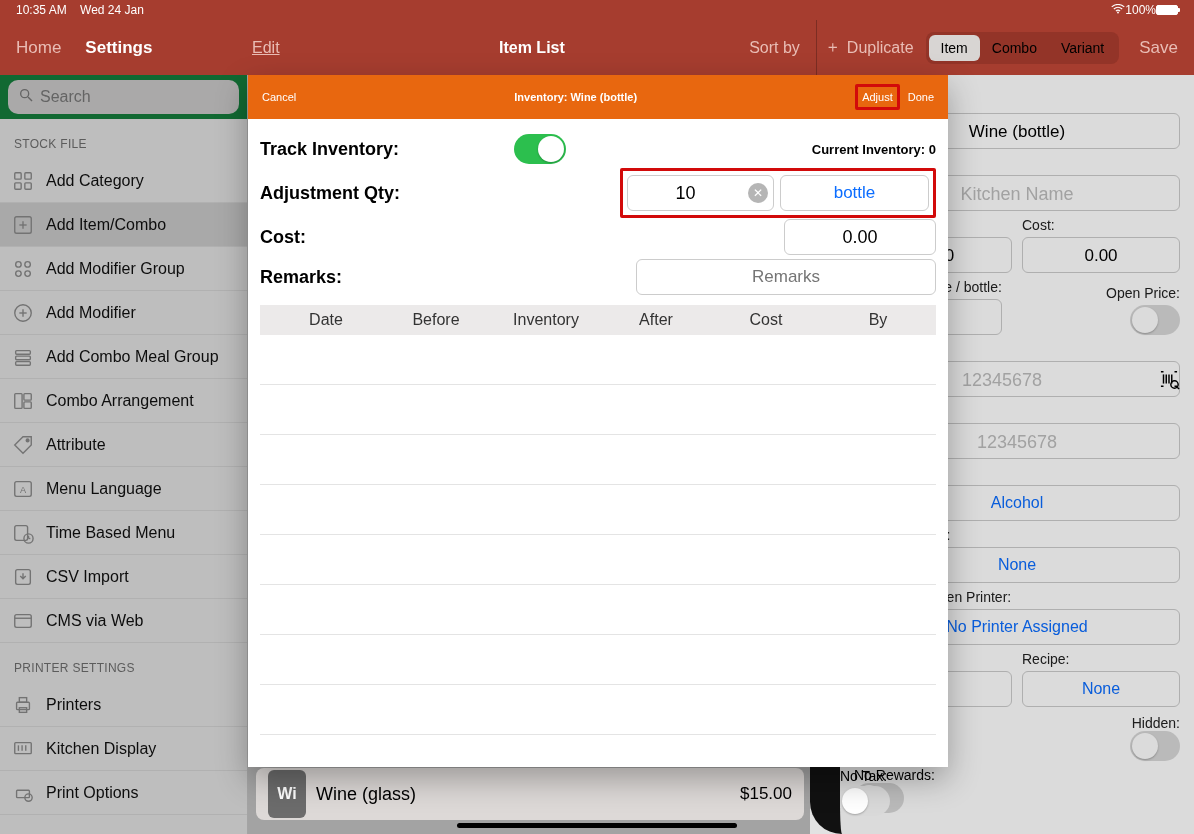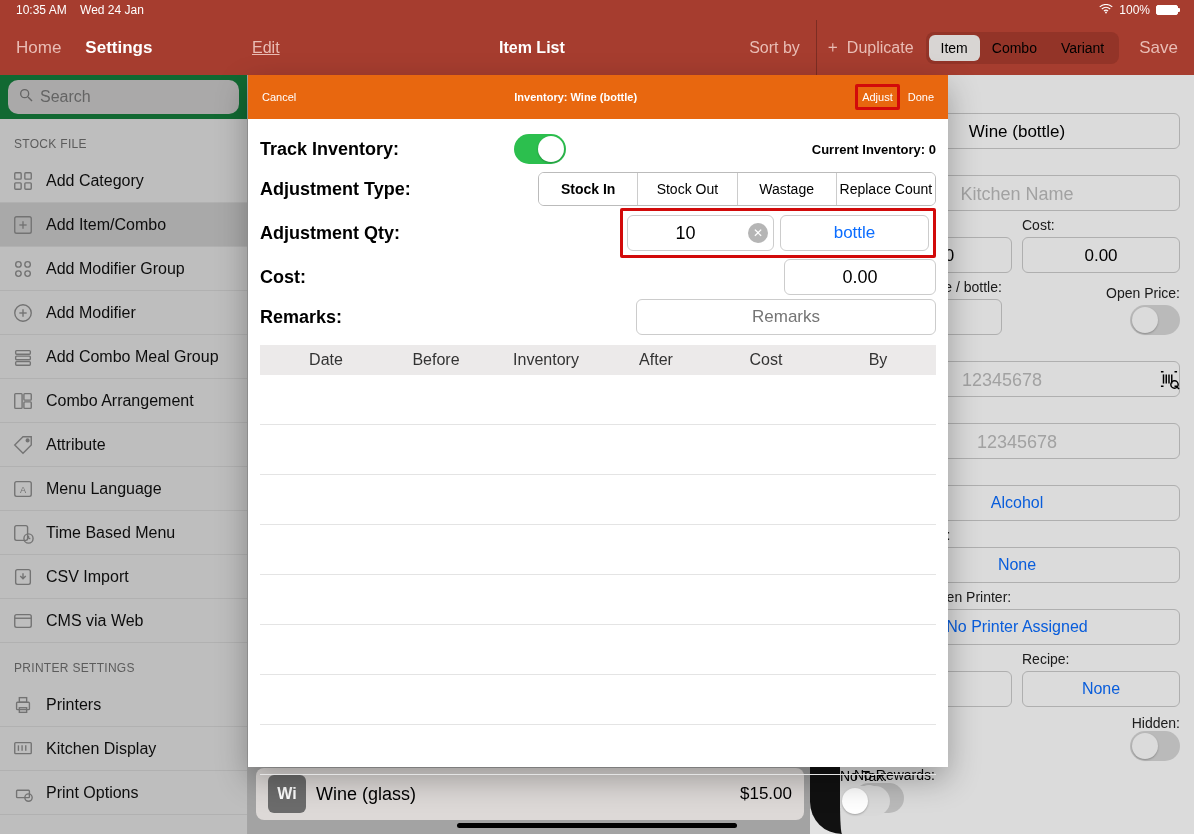--- a/index.html
+++ b/index.html
@@ -1,21 +1,21 @@
 <!DOCTYPE html>
 <html><head>
 <meta charset="utf-8">
 <style>
 * { box-sizing: border-box; margin: 0; padding: 0; font-family: -apple-system, BlinkMacSystemFont, "Segoe UI", Helvetica, Arial, sans-serif; }
 body { width: 1194px; height: 834px; overflow: hidden; position: relative; background: #e2e2e2; }
 
 
 .status-bar { height: 20px; background: #a63d2f; color: #fff; display: flex; align-items: center; padding: 0 16px; font-size: 12px; font-weight: 500; }
 .status-left { flex: 1; }
-.status-right { display: flex; align-items: center; gap: 6px; }
+.status-right { display: flex; align-items: center; gap: 0; }
 .wifi-icon { display:inline-block; width:14px; height:10px; }
 .battery-icon { display:inline-block; width:22px; height:10px; border:1px solid #fff; border-radius:2px; position:relative; background:#fff;}
 .battery-icon::after { content:""; position:absolute; right:-3px; top:2px; width:2px; height:4px; background:#fff; border-radius:0 1px 1px 0;}
 
 
 .top-bar { height: 55px; background: #a63d2f; display: flex; align-items: center; color: #e9bdb5; position: relative; }
 .top-left { width: 248px; display: flex; align-items: center; gap: 24px; padding-left: 16px; font-size: 17px; }
 .top-left .settings { color:#fff; font-weight:600; }
 .top-mid { flex: 1; display:flex; align-items:center; position:relative; }
 .top-mid .edit { position:absolute; left:4px;text-decoration:underline; }
@@ -38,21 +38,21 @@
 .side-item.active { background:#cfcfcf; }
 .side-icon { width:22px; height:22px; color:#8d8d8d; display:flex; align-items:center; justify-content:center; flex-shrink:0;}
 .side-icon svg { width:22px; height:22px; stroke:#8d8d8d; fill:none; stroke-width:1.5; }
 
 
 .left-overlay { position:absolute; top:75px; left:0; width:248px; bottom:0; background:rgba(0,0,0,0.18); pointer-events:none;}
 .mid-overlay { position:absolute; top:75px; left:248px; width:562px; bottom:0; background:rgba(0,0,0,0.28); pointer-events:none;}
 
 
 .item-row { position:absolute; left:256px; width:548px; top:768px; height:52px; display:flex; align-items:center; background:#ddd9d7; border-radius:8px; padding:0 12px;}
-.item-badge { width:38px; height:38px; border-radius:6px; background:#6c6c6c; color:#fff; display:flex; align-items:center; justify-content:center; font-weight:600; margin-right:10px;}
+.item-badge { width:38px; height:48px; border-radius:6px; background:#6c6c6c; color:#fff; display:flex; align-items:center; justify-content:center; font-weight:600; margin-right:10px;}
 .item-name { flex:1; font-size:18px; color:#000;}
 .item-price { font-size:17px; color:#000;}
 .bottom-handle { position:absolute; bottom:6px; left:457px; width:280px; height:5px; background:#000; border-radius:3px;}
 
 
 .right-panel { position:absolute; top:75px; left:810px; right:0; bottom:0; background:#fff; border-left: 30px solid #111; border-top-left-radius: 32px; border-bottom-left-radius: 32px; padding:12px 14px 0 14px;}
 .right-overlay { position:absolute; inset:0; background:rgba(0,0,0,0.14); border-top-left-radius: 2px;}
 .rp-content { position:relative; }
 .rp-label { font-size:14px; color:#222; margin-top:6px; margin-bottom:4px; }
 .rp-input { width:100%; height:36px; border:1px solid #ccc; border-radius:6px; text-align:center; font-size:17px; color:#000; background:#fff;}
@@ -432,29 +432,20 @@
       <span class="mb-label">Track Inventory:</span>
       <span style="margin-left:8px;">
         <div class="toggle-sm">
             <div class="knob"></div>
           </div>
       </span>
       <span style="flex:1;"></span>
       <span class="curr-inv">Current Inventory: 0</span>
     </div>
 
-    <div class="mb-row">
-      <span class="mb-label">Adjustment Type:</span>
-      <div class="seg-adj">
-        <div class="sa">Stock In</div>
-        <div class="sa">Stock Out</div>
-        <div class="sa">Wastage</div>
-        <div class="sa">Replace Count</div>
-      </div>
-    </div>
 
     <div class="mb-row" style="height:48px;">
       <span class="mb-label">Adjustment Qty:</span>
       <div class="qty-wrap">
         <div class="qty-input-box">
           <input class="qty-input" value="10" style="">
           <div class="qty-clear">✕</div>
         </div>
         <div class="qty-unit">bottle</div>
       </div>

